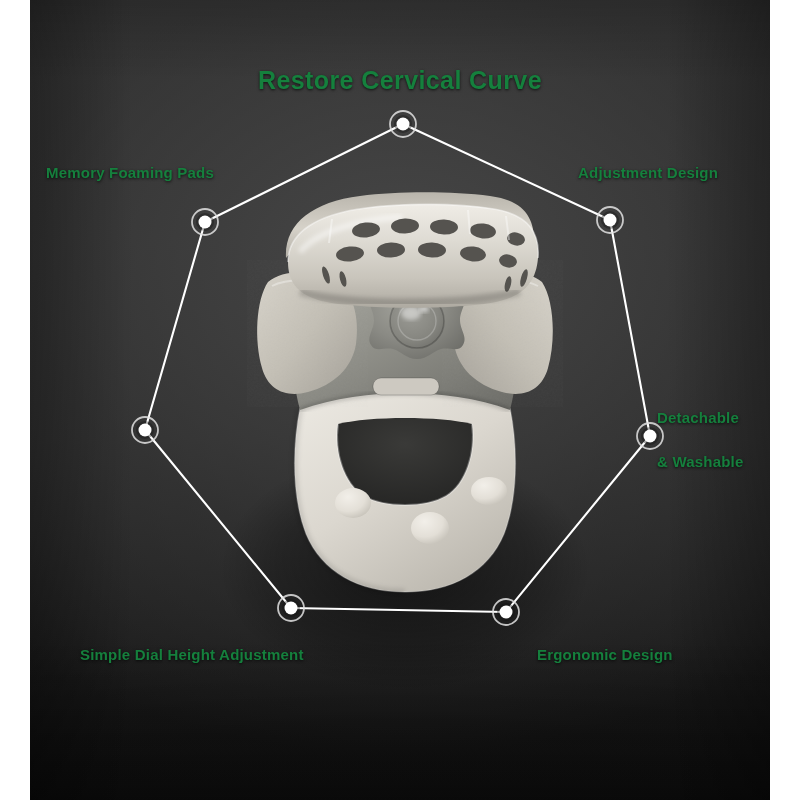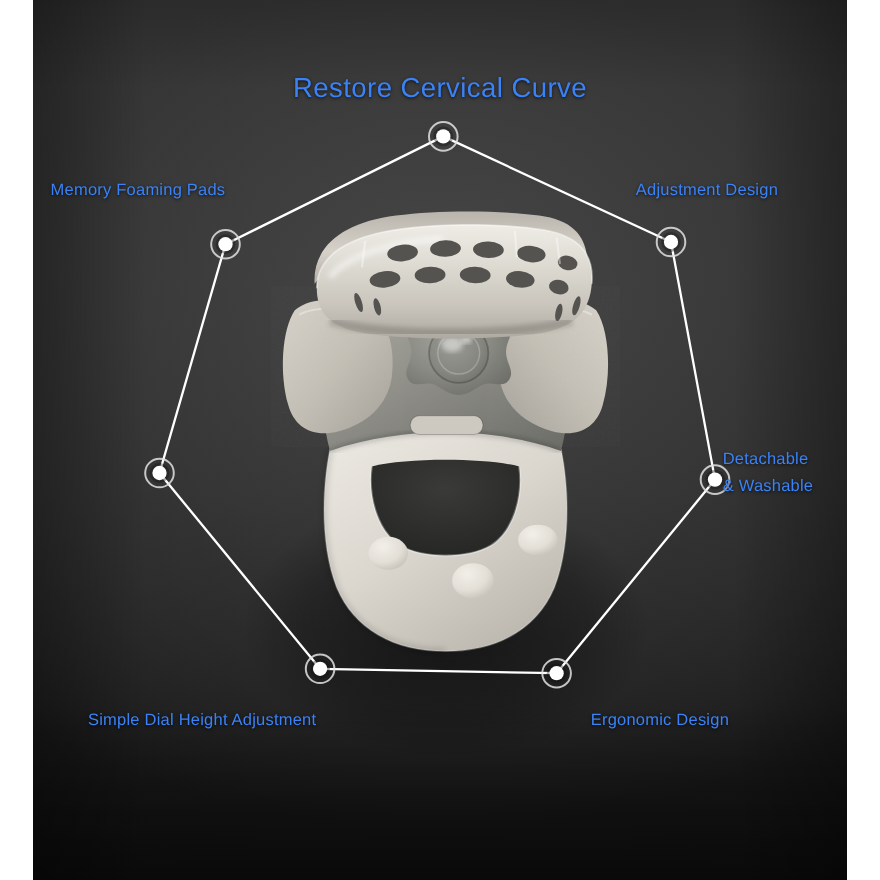--- a/index.html
+++ b/index.html
@@ -44,39 +44,39 @@
     width: 800px;
     height: 800px;
   }
   #product-layer { z-index: 2; }
   #net-layer { z-index: 4; }
   #label-layer { z-index: 5; }
 
   
   .lbl {
     position: absolute;
-    color: #3b82f6;
-    font-weight: normal;
+    color: #15803d;
+    font-weight: bold;
     letter-spacing: 0.2px;
     white-space: nowrap;
     text-shadow: 0 1px 3px rgba(0,0,0,0.75);
     line-height: 1.28;
   }
   #title {
     font-size: 25px;
     left: 50%;
     transform: translateX(-50%);
     top: 64px;
     letter-spacing: 0.4px;
   }
   .lbl.feat { font-size: 15px; }
   #lbl-memory      { left: 46px;  top: 163px; }
   #lbl-ventilation { left: 578px; top: 163px; }
   #lbl-detach      { left: 657px; top: 408px; }
-  #lbl-washable    { left: 657px; top: 432px; text-align: right; }
+  #lbl-washable    { left: 657px; top: 452px; text-align: right; }
   #lbl-remote      { left: 33px;  top: 492px; }
   #lbl-dial        { left: 80px;  top: 645px; }
   #lbl-ergonomic   { left: 537px; top: 645px; }
 </style>
 </head>
 <body>
 
 <div id="stage">
 
   <div id="panel"></div>

